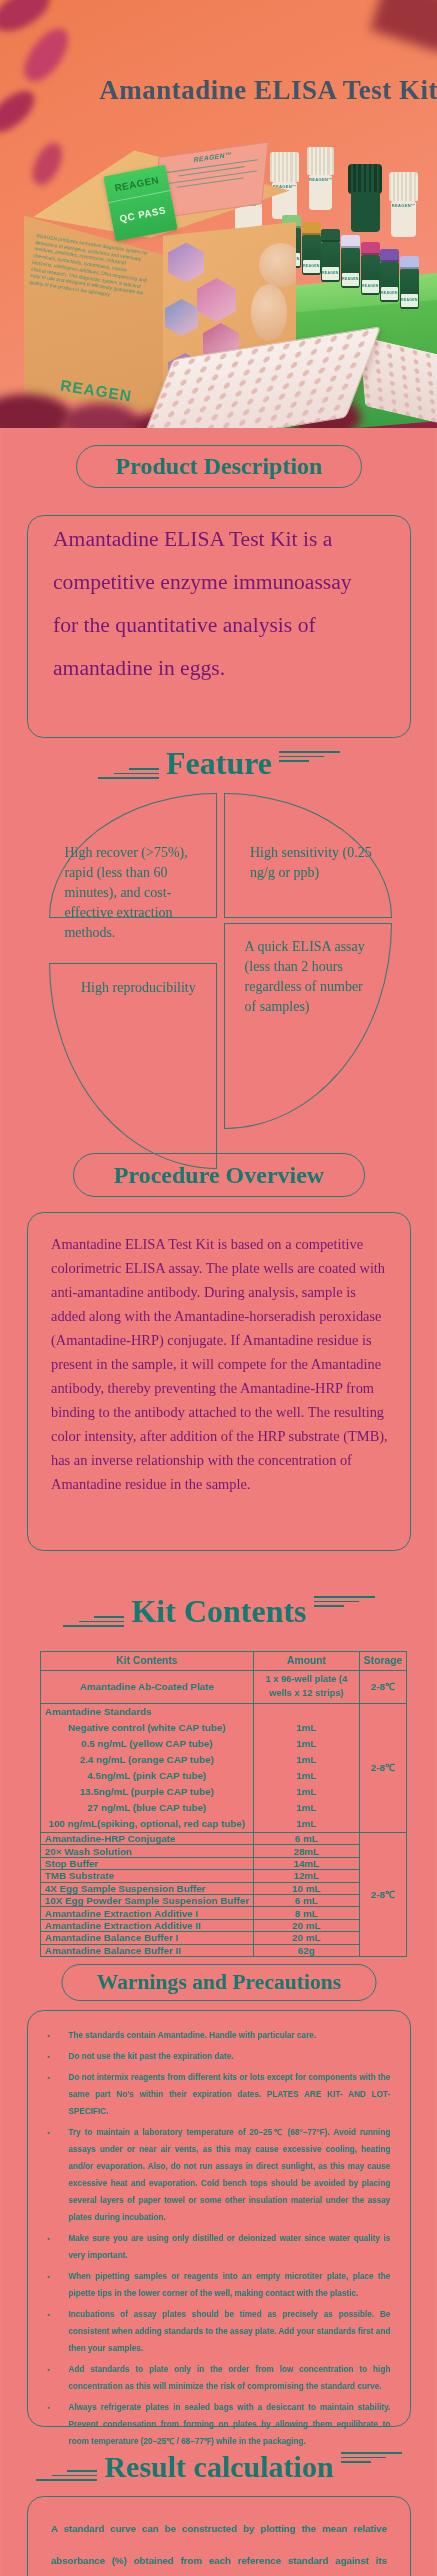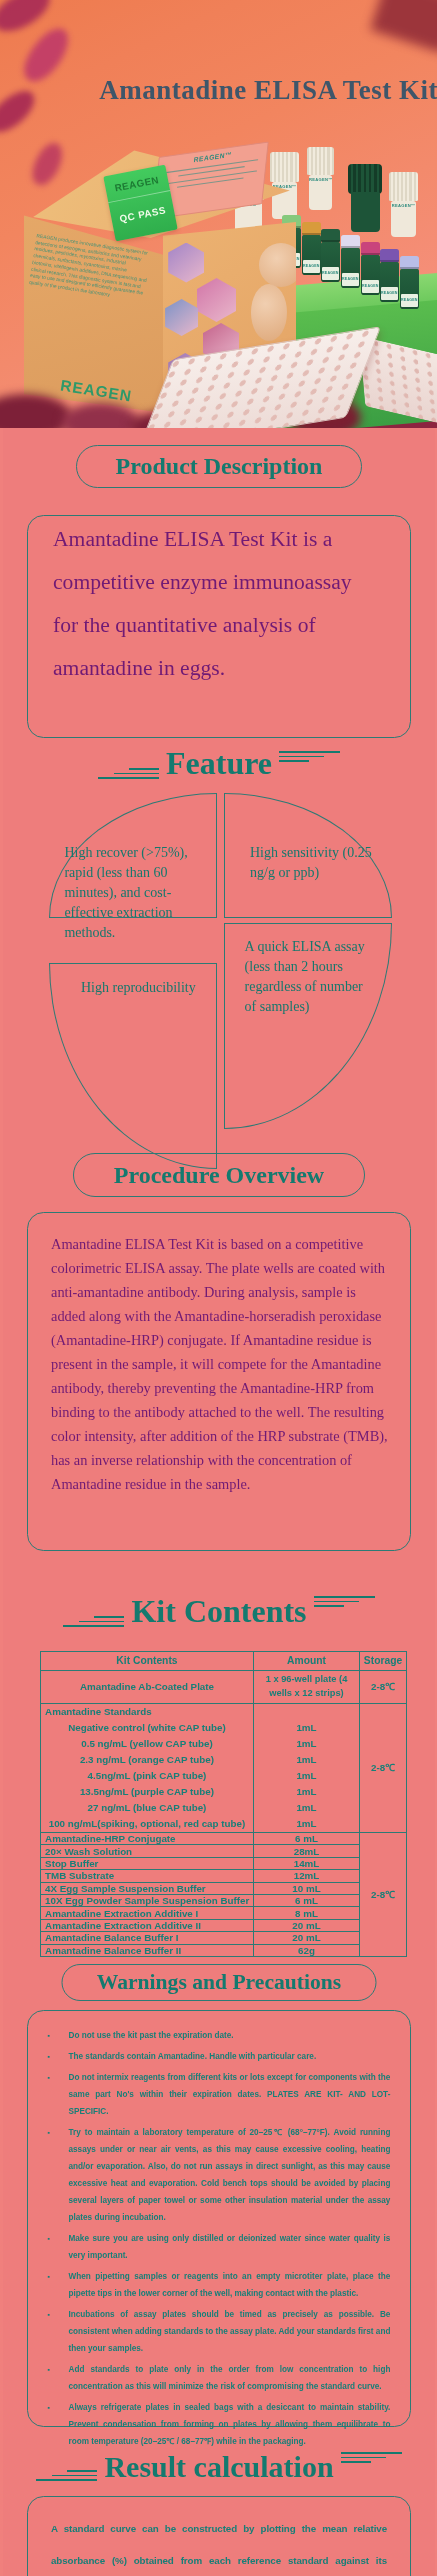--- a/index.html
+++ b/index.html
@@ -331,21 +331,21 @@
         <tr>
           <td class="c1 plate-name">Amantadine Ab-Coated Plate</td>
           <td class="c2 plate-amt">1 x 96-well plate (4 wells x 12 strips)</td>
           <td class="c3">2-8℃</td>
         </tr>
         <tr>
           <td class="c1">
             <div class="std-title">Amantadine Standards</div>
             <div class="std-line">Negative control (white CAP tube)</div>
             <div class="std-line">0.5 ng/mL (yellow CAP tube)</div>
-            <div class="std-line">2.3 ng/mL (orange CAP tube)</div>
+            <div class="std-line">2.4 ng/mL (orange CAP tube)</div>
             <div class="std-line">4.5ng/mL (pink CAP tube)</div>
             <div class="std-line">13.5ng/mL (purple CAP tube)</div>
             <div class="std-line">27 ng/mL (blue CAP tube)</div>
             <div class="std-line">100 ng/mL(spiking, optional, red cap tube)</div>
           </td>
           <td class="c2">
             <div class="std-line"></div>
             <div class="std-line">1mL</div>
             <div class="std-line">1mL</div>
             <div class="std-line">1mL</div>
@@ -396,22 +396,22 @@
         <tr>
           <td class="c1 rg-name">Amantadine Balance Buffer II</td>
           <td class="c2">62g</td>
         </tr>
       </tbody>
   </table>
 
   <div class="stadium" style="top:1964px; width:315px; height:37px; line-height:35px; font-size:21.6px;">Warnings and Precautions</div>
   <div class="round-box warn-box">
     <ul id="warn-list">
+        <li>The standards contain Amantadine. Handle with particular care.</li>
         <li>Do not use the kit past the expiration date.</li>
-        <li>The standards contain Amantadine. Handle with particular care.</li>
         <li>Do not intermix reagents from different kits or lots except for components with the same part No's within their expiration dates. PLATES ARE KIT- AND LOT-SPECIFIC.</li>
         <li>Try to maintain a laboratory temperature of 20–25℃ (68°–77°F). Avoid running assays under or near air vents, as this may cause excessive cooling, heating and/or evaporation. Also, do not run assays in direct sunlight, as this may cause excessive heat and evaporation. Cold bench tops should be avoided by placing several layers of paper towel or some other insulation material under the assay plates during incubation.</li>
         <li>Make sure you are using only distilled or deionized water since water quality is very important.</li>
         <li>When pipetting samples or reagents into an empty microtiter plate, place the pipette tips in the lower corner of the well, making contact with the plastic.</li>
         <li>Incubations of assay plates should be timed as precisely as possible. Be consistent when adding standards to the assay plate. Add your standards first and then your samples.</li>
         <li>Add standards to plate only in the order from low concentration to high concentration as this will minimize the risk of compromising the standard curve.</li>
         <li>Always refrigerate plates in sealed bags with a desiccant to maintain stability. Prevent condensation from forming on plates by allowing them equilibrate to room temperature (20–25℃ / 68–77℉) while in the packaging.</li>
       </ul>
   </div>
 

